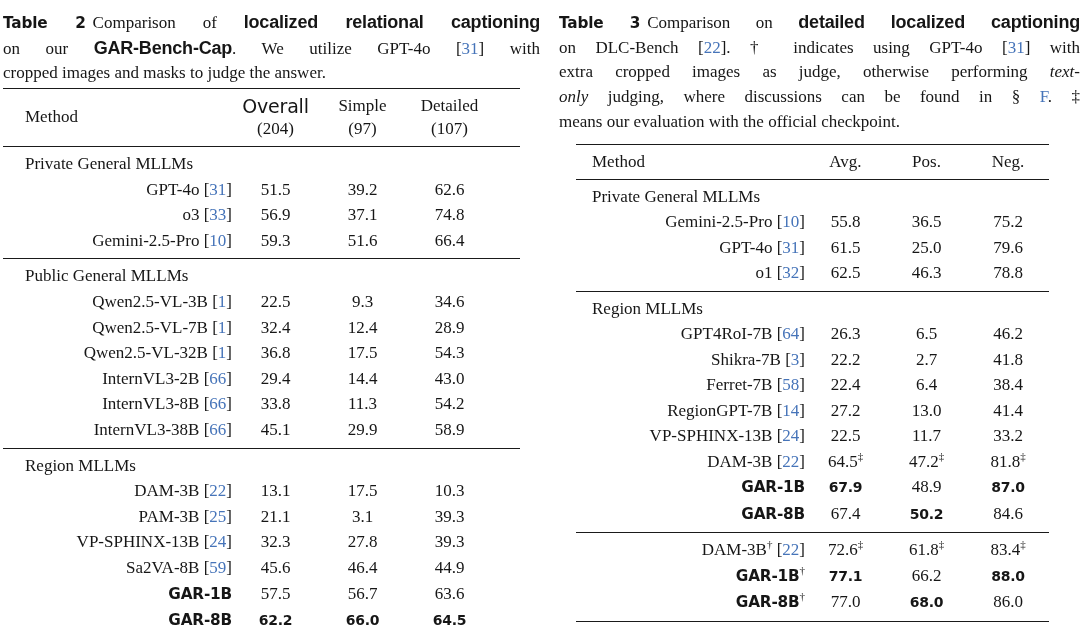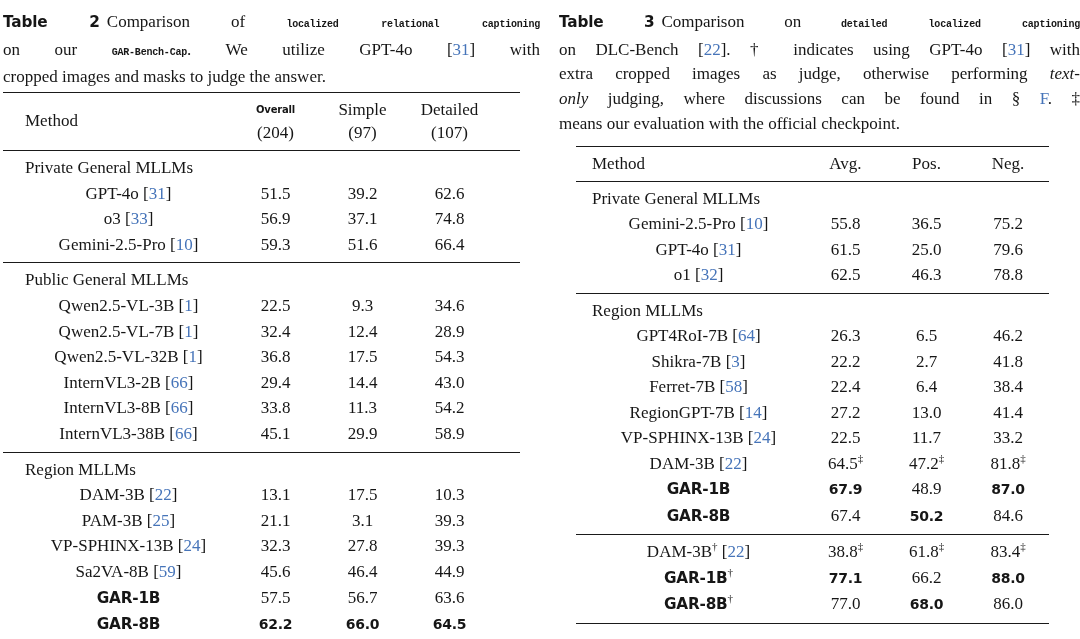--- a/index.html
+++ b/index.html
@@ -9,46 +9,46 @@
   .col{position:absolute;top:0;}
   #col-left{left:3px;width:537px;}
   #col-right{left:559px;width:521px;}
 
   
   .caption{padding-top:10px;font-size:17px;}
   .cap-line{line-height:24.7px;text-align:justify;text-align-last:justify;white-space:normal;}
   .cap-line.last{text-align-last:left;}
   .cap-label{font-family:"DejaVu Sans","Liberation Sans",sans-serif;font-weight:700;
              font-size:15.3px;margin-right:7px;letter-spacing:-0.2px;}
-  .cap-bold{font-family:Liberation Mono, monospace;font-weight:700;
-            font-size:10px;letter-spacing:-0.2px;}
+  .cap-bold{font-family:Liberation Sans, sans-serif;font-weight:700;
+            font-size:18px;letter-spacing:-0.2px;}
   .cite{color:#4674b9;text-decoration:none;}
   .ital{font-style:italic;}
 
   
   .tbl{border-top:1.6px solid #1a1a1a;border-bottom:1.6px solid #1a1a1a;
        font-size:17px;box-sizing:border-box;}
   #tbl2{width:517px;margin-top:2px;}
   #tbl3{width:473px;margin-left:17px;margin-top:9px;}
   .thead{border-bottom:1.1px solid #1a1a1a;display:grid;align-items:center;}
   #tbl2 .thead{grid-template-columns:229px 87px 87px 87px;padding:4px 27px 5px 0;height:48px;}
   #tbl3 .thead{grid-template-columns:229px 81px 81px 82px;height:34px;line-height:34px;}
   .hmethod{padding-left:22px;text-align:left;}
   #tbl3 .hmethod{padding-left:16px;}
   .hcol{text-align:center;}
   .htop{line-height:24px;}
-  .htop.hbold{font-family:"DejaVu Sans","Liberation Sans",sans-serif;font-weight:700;
-              font-size:10px;letter-spacing:-0.2px;}
+  .htop.hbold{font-family:"DejaVu Sans","Liberation Sans",sans-serif;font-weight:400;
+              font-size:19px;letter-spacing:-0.2px;}
   .hbot{line-height:22px;}
   .sec{border-bottom:1.1px solid #1a1a1a;padding:4px 0 5px 0;}
   .sec:last-child{border-bottom:none;}
   .row{display:grid;}
   #tbl2 .row{grid-template-columns:229px 87px 87px 87px;padding-right:27px;line-height:25.6px;}
   #tbl3 .row{grid-template-columns:229px 81px 81px 82px;line-height:25.5px;}
-  .mcell{padding-left:22px;text-align:center;white-space:nowrap;}
+  .mcell{padding-left:22px;text-align:right;white-space:nowrap;}
   #tbl3 .mcell{padding-left:16px;}
   .vcell{text-align:center;}
   .title-row{padding-left:22px;line-height:25.6px;}
   #tbl3 .title-row{padding-left:16px;line-height:25.5px;}
   .mbold{font-family:"DejaVu Sans","Liberation Sans",sans-serif;font-weight:700;
          font-size:15.3px;letter-spacing:-0.2px;}
   .vb{font-family:"DejaVu Sans","Liberation Sans",sans-serif;font-weight:700;
       font-size:14px;letter-spacing:-0.2px;}
   .vu{text-underline-offset:3px;text-decoration-thickness:1.1px;}
   sup{font-size:11px;line-height:0;}
@@ -269,21 +269,21 @@
         <div class="row">
           <div class="mcell"><span class="mbold">GAR-8B</span></div>
           <div class="vcell"><span class="vu">67.4</span></div>
           <div class="vcell"><span class="vb">50.2</span></div>
           <div class="vcell"><span class="vu">84.6</span></div>
         </div>
       </div>
       <div class="sec">
         <div class="row">
           <div class="mcell"><span>DAM-3B</span><sup>†</sup> [<span class="cite">22</span>]</div>
-          <div class="vcell"><span>38.8</span><sup>‡</sup></div>
+          <div class="vcell"><span>72.6</span><sup>‡</sup></div>
           <div class="vcell"><span>61.8</span><sup>‡</sup></div>
           <div class="vcell"><span>83.4</span><sup>‡</sup></div>
         </div>
         <div class="row">
           <div class="mcell"><span class="mbold">GAR-1B</span><sup>†</sup></div>
           <div class="vcell"><span class="vb">77.1</span></div>
           <div class="vcell"><span class="vu">66.2</span></div>
           <div class="vcell"><span class="vb">88.0</span></div>
         </div>
         <div class="row">

